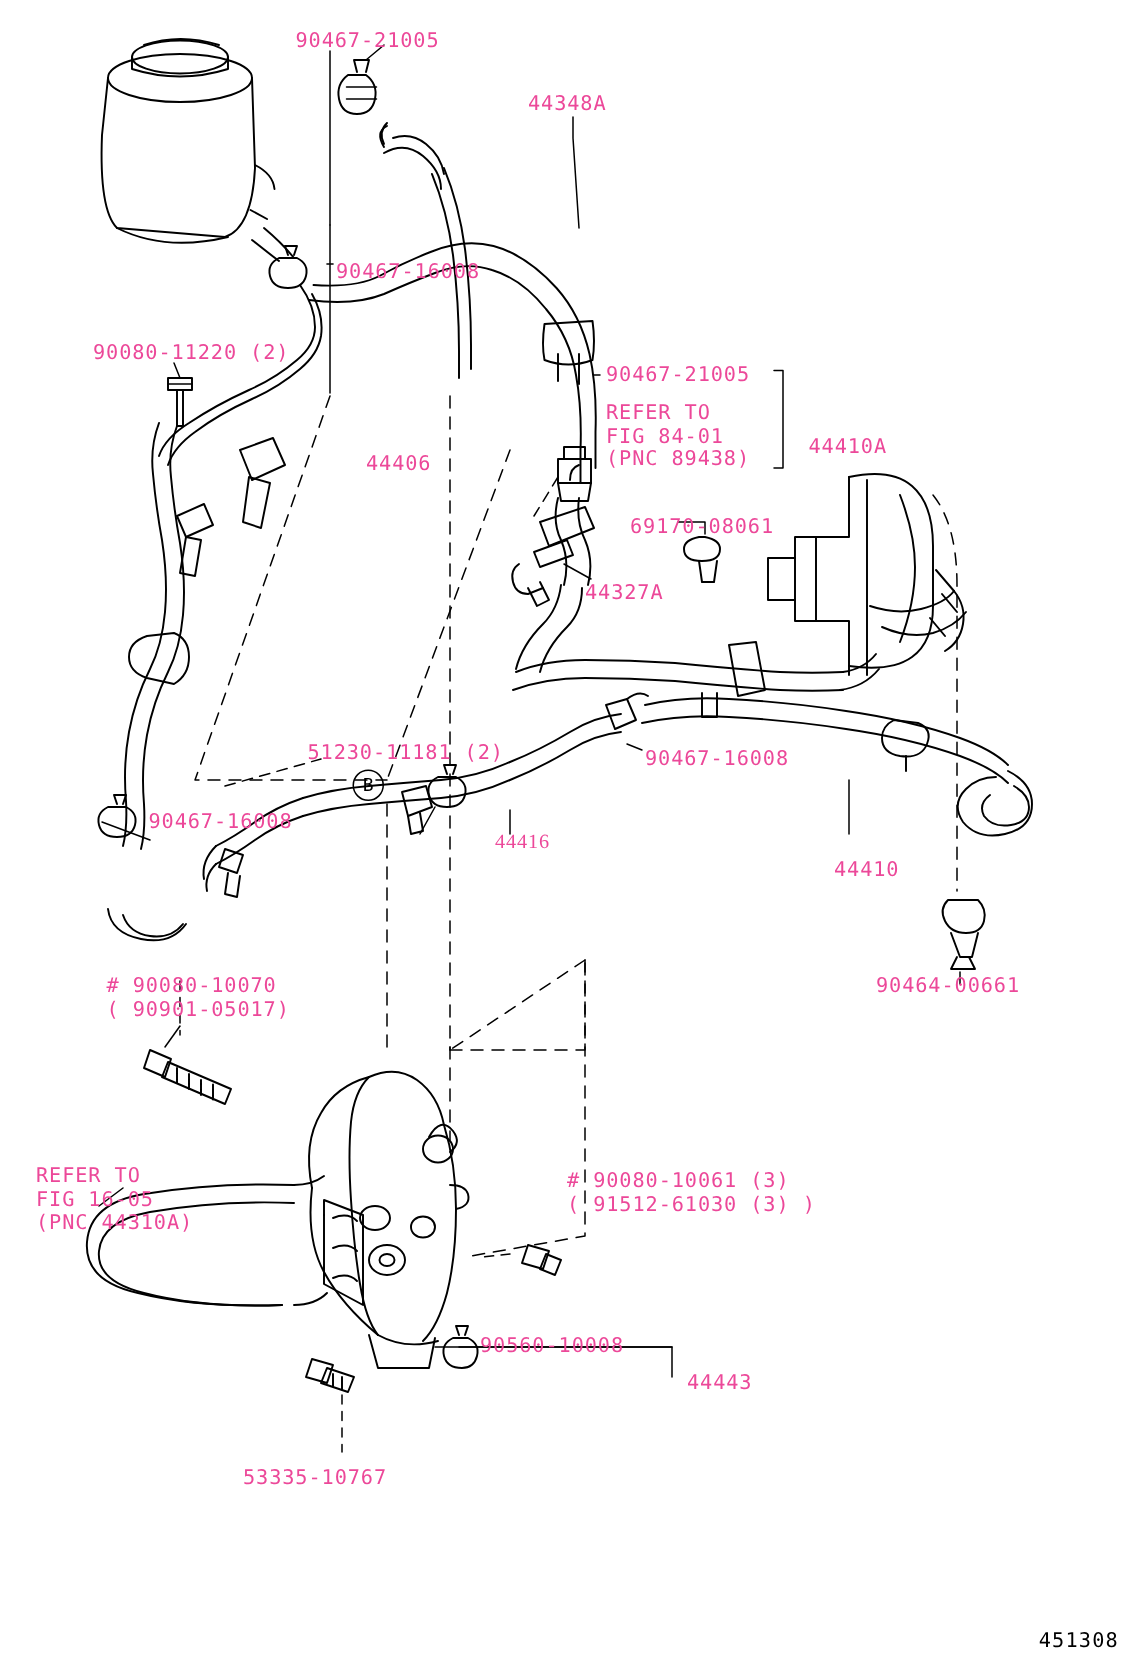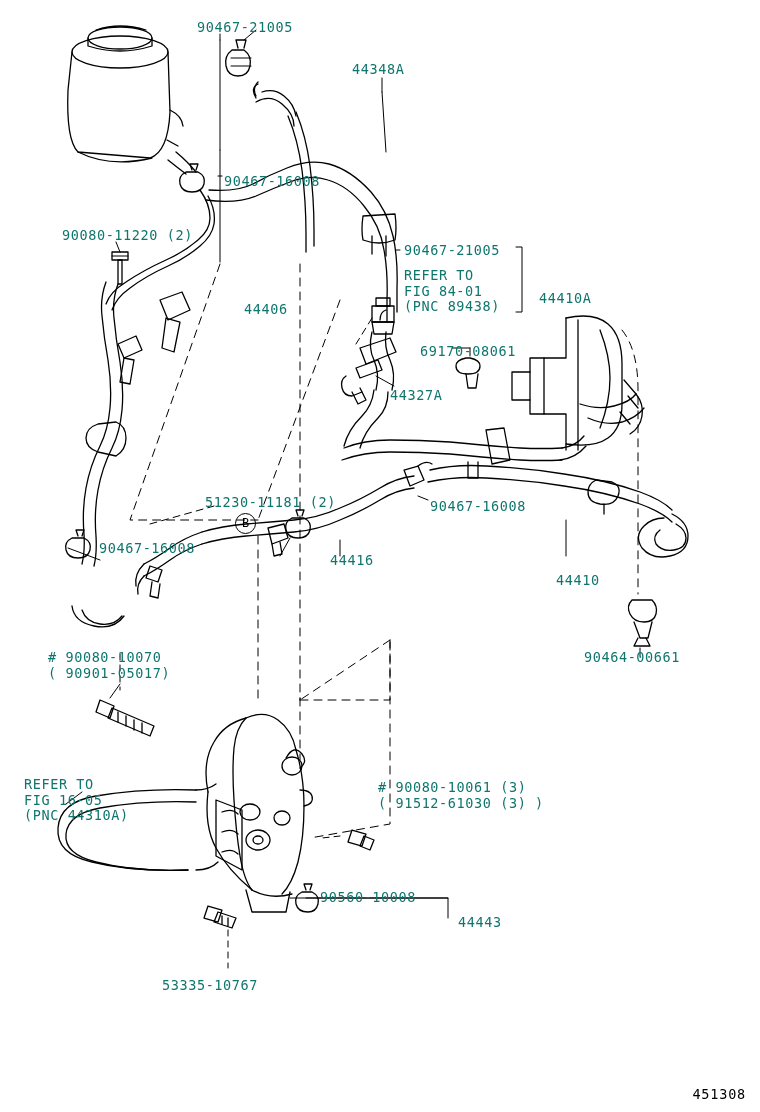--- a/index.html
+++ b/index.html
@@ -25,21 +25,21 @@
     position: absolute;
     left: 0; top: 0;
     width: 760px;
     height: 1112px;
   }
   .lbl {
     position: absolute;
     font-family: "DejaVu Sans Mono", monospace;
     font-size: 13.5px;
     letter-spacing: 0.6px;
-    color: #0f766e;
+    color: #ec4899;
     white-space: pre;
     line-height: 15.5px;
   }
   .corner {
     position: absolute;
     right: 14px;
     bottom: 10px;
     font-family: "DejaVu Sans Mono", monospace;
     font-size: 13.5px;
     letter-spacing: 0.8px;
@@ -312,24 +312,24 @@
   <div class="lbl" style="left:404px; top:268px;">REFER TO
 FIG 84-01
 (PNC 89438)</div>
   <div class="lbl" style="left:539px; top:291px;">44410A</div>
   <div class="lbl" style="left:222px; top:302px;margin-left:22px;">44406</div>
   <div class="lbl" style="left:420px; top:344px;">69170-08061</div>
   <div class="lbl" style="left:390px; top:388px;">44327A</div>
   <div class="lbl" style="left:205px; top:495px;">51230-11181 (2)</div>
   <div class="lbl" style="left:430px; top:499px;">90467-16008</div>
   <div class="lbl" style="left:99px;  top:541px;">90467-16008</div>
-  <div class="lbl" style="left:330px; top:553px;">44416</div>
+  <div class="lbl" style="left:330px; top:553px;font-family:Liberation Serif, serif;">44416</div>
   <div class="lbl" style="left:556px; top:553px;margin-top:20px;">44410</div>
   <div class="lbl" style="left:584px; top:650px;">90464-00661</div>
-  <div class="lbl" style="left:48px;  top:650px;"># 90080-10070
+  <div class="lbl" style="left:71px;  top:650px;"># 90080-10070
 ( 90901-05017)</div>
   <div class="lbl" style="left:24px;  top:777px;">REFER TO
 FIG 16-05
 (PNC 44310A)</div>
   <div class="lbl" style="left:378px; top:780px;"># 90080-10061 (3)
 ( 91512-61030 (3) )</div>
   <div class="lbl" style="left:320px; top:890px;">90560-10008</div>
   <div class="lbl" style="left:458px; top:915px;">44443</div>
   <div class="lbl" style="left:162px; top:978px;">53335-10767</div>
 

